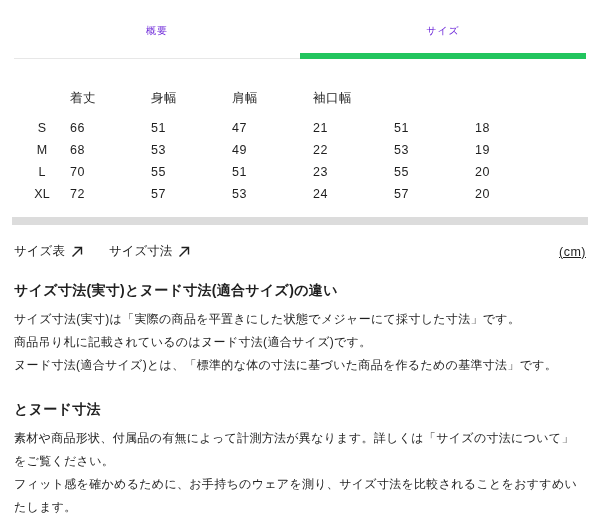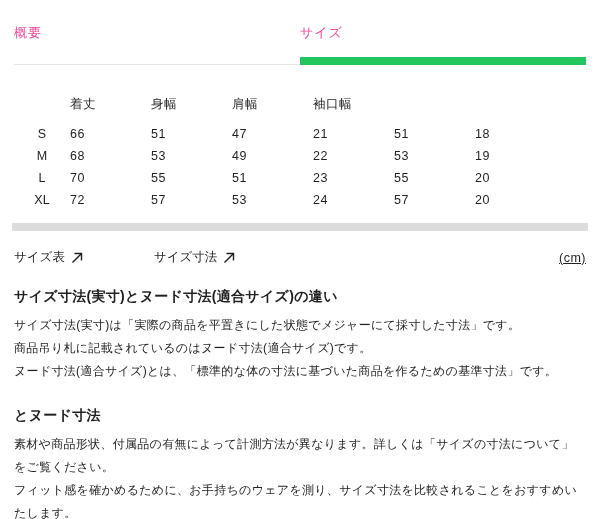--- a/index.html
+++ b/index.html
@@ -5,35 +5,35 @@
   html,body{margin:0;padding:0;}
   body{
     width:600px;height:519px;overflow:hidden;background:#ffffff;
     font-family:"Liberation Sans","DejaVu Sans",sans-serif;
     color:#1f1f1f;
     -webkit-font-smoothing:antialiased;
   }
   
   .tabs{display:flex;margin:16px 14px 0 14px;}
   .tab{
-    flex:1;text-align:left;font-size:13px;letter-spacing:1px;
+    flex:1;text-align:center;font-size:10px;letter-spacing:1px;
     padding:8px 0 16px 0;border-bottom:1px solid #e7e7e7;
-    cursor:pointer;color:#ec4899;
+    cursor:pointer;color:#6d28d9;
   }
-  .tab.active{border-bottom:8px solid #22c55e;padding-bottom:15px;}
+  .tab.active{border-bottom:6px solid #22c55e;padding-bottom:15px;}
   
   .size-table{margin:30px 14px 0 14px;font-size:12.5px;}
   .t-row{display:flex;align-items:center;height:22px;}
   .t-row.header{height:18px;margin-bottom:10px;}
   .t-cell{width:81px;letter-spacing:0.5px;}
   .t-label{width:56px;text-align:center;}
   
   .scrollbar{margin:12px 12px 0 12px;height:8px;background:#dcdcdc;}
   
-  .links-row{display:flex;align-items:center;margin:18px 14px 0 14px;font-size:12.5px;gap:45px;}
+  .links-row{display:flex;align-items:center;margin:18px 14px 0 14px;font-size:12.5px;}
   .tbl-link{display:inline-flex;align-items:center;gap:6px;cursor:pointer;margin-right:26px;color:#1f1f1f;text-decoration:none;}
   .ext-icon{width:12px;height:12px;display:inline-block;}
   .ext-icon svg{display:block;}
   .unit{margin-left:auto;letter-spacing:0.5px;text-decoration:underline;}
   
   .section{margin:22px 14px 0 14px;}
   .section + .section{margin-top:24px;}
   .section h3{margin:0;font-size:14px;font-weight:bold;letter-spacing:0.3px;}
   .section p{margin:8px 0 0 0;font-size:12px;line-height:23px;letter-spacing:0.3px;}
   .section p + p{margin-top:0;}

